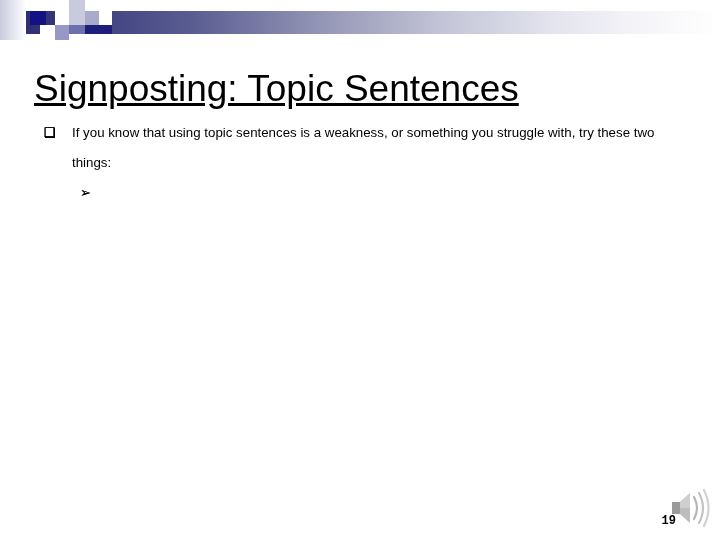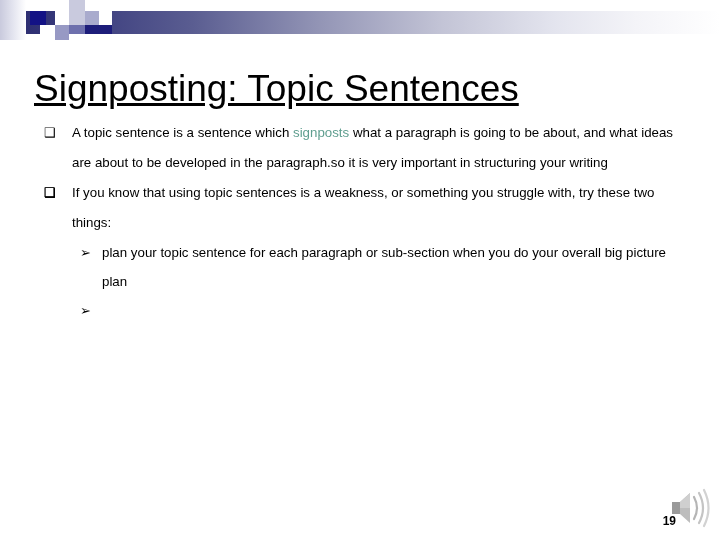--- a/index.html
+++ b/index.html
@@ -124,20 +124,21 @@
   .ital { font-style: italic; }
 
   
   #page-number {
     position: absolute;
     right: 44px;
     bottom: 12px;
     font-size: 12px;
     font-weight: bold;
     color: #000000;
+    font-family: Liberation Mono, monospace;
   }
   #sound-icon {
     position: absolute;
     right: 8px;
     bottom: 10px;
     width: 44px;
     height: 42px;
   }
 </style>
 </head>
@@ -162,43 +163,39 @@
   <div class="sq sq-n"></div>
   <div class="sq sq-o"></div>
 </div>
 
 <h1 id="slide-title">Signposting: Topic Sentences</h1>
 
 <div id="slide-body">
 
   <div class="bullet-row">
     <span class="bullet-marker">❑</span>
-    <div class="bullet-text">
-      <span>A topic sentence is a sentence which </span><span class="accent">signposts</span><span> what a paragraph is going to be about, and what ideas are about to be developed in the paragraph.so it is very important in structuring your writing</span>
-    </div>
   </div>
 
   <div class="bullet-row">
     <span class="bullet-marker">❑</span>
   </div>
 
   <div class="bullet-row">
     <span class="bullet-marker">❑</span>
   </div>
 
   <div class="bullet-row">
     <span class="bullet-marker">❑</span>
     <div class="bullet-text">
       <span>If you know that using topic sentences is a weakness, or something you struggle with, try these two things:</span>
     </div>
   </div>
 
   <div class="sub-row">
     <span class="sub-marker">➢</span>
-    <div class="sub-text">plan your topic sentence for each paragraph or sub-section when you do your overall big picture plan</div>
   </div>
 
   <div class="sub-row">
     <span class="sub-marker">➢</span>
   </div>
 
 </div>
 
 <div id="page-number">19</div>
 

